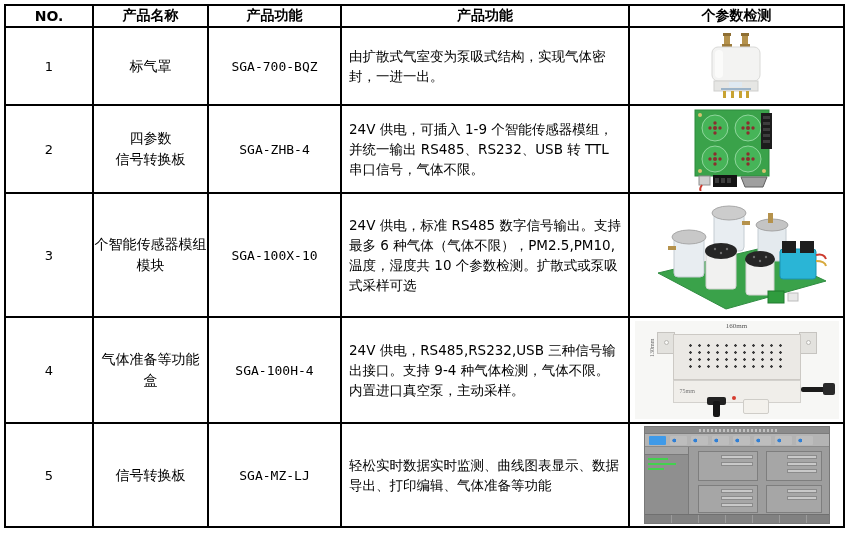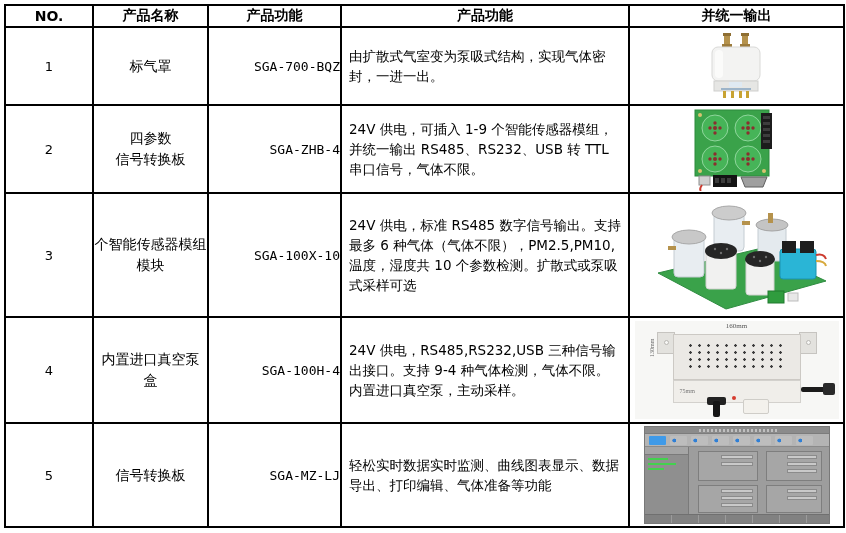--- a/index.html
+++ b/index.html
@@ -8,21 +8,21 @@
     position: absolute; left: 4px; top: 4px; width: 839px;
     border-collapse: collapse; table-layout: fixed;
   }
   .doc-table th, .doc-table td {
     border: 2px solid #000; vertical-align: middle; overflow: hidden;
     color: #000; background: #fff;
   }
   .doc-table th { font-size: 14px; font-weight: bold; text-align: center; height: 17px; padding: 1px 2px; margin-left: 12px; }
   .no-cell   { text-align: center; font-size: 13px; }
   .name-cell { text-align: center; font-size: 14px; white-space: pre-line; line-height: 21px; }
-  .model-cell{ text-align: right; font-size: 13px; font-family: "DejaVu Sans Mono", "Liberation Mono", monospace; }
+  .model-cell{ text-align: center; font-size: 13px; font-family: "DejaVu Sans Mono", "Liberation Mono", monospace; }
   .func-cell { font-size: 13.5px; line-height: 20px; padding: 4px 7px; text-align: left; }
   .photo-cell{ text-align: center; font-family: Liberation Serif, serif; }
   .photo-wrap{ display: inline-block; vertical-align: middle; position: relative; }
 
   
   .p4 { width: 204px; height: 98px; background: #f7f7f5; position: relative; margin: 0 auto; }
   .p4-dim-top { position: absolute; top: 1px; left: 0; width: 100%; text-align: center; font-size: 7px; color: #555; }
   .p4-dim-side { position: absolute; top: 36px; left: 14px; font-size: 6px; color: #666; transform: rotate(-90deg); transform-origin: left top; }
   .p4-bracket { position: absolute; width: 18px; height: 22px; background: #e3e2de; border: 1px solid #c6c4c0; }
   .p4-bracket .hole { position: absolute; left: 6px; top: 7px; width: 5px; height: 5px; border-radius: 50%; background: #f7f7f5; border: 1px solid #b9b7b3; }
@@ -71,21 +71,21 @@
       <col style="width:133px">
       <col style="width:288px">
       <col style="width:215px">
   </colgroup>
   <thead>
     <tr>
       <th>NO.</th>
       <th>产品名称</th>
       <th>产品功能</th>
       <th>产品功能</th>
-      <th>并统一输出</th>
+      <th>个参数检测</th>
     </tr>
   </thead>
   <tbody>
 
     <tr style="height:78px">
       <td class="no-cell">1</td>
       <td class="name-cell">标气罩</td>
       <td class="model-cell">SGA-700-BQZ</td>
       <td class="func-cell">由扩散式气室变为泵吸式结构，实现气体密封，一进一出。</td>
       <td class="photo-cell">
@@ -235,21 +235,21 @@
           <g>
             <rect x="126" y="94" width="16" height="12" fill="#2f9c3e" stroke="#217a2e" stroke-width="1"></rect>
             <rect x="146" y="96" width="10" height="8" fill="#e8e8e8" stroke="#bdbdbd" stroke-width="1"></rect>
           </g>
         </svg>
       </td>
     </tr>
 
     <tr style="height:106px">
       <td class="no-cell">4</td>
-      <td class="name-cell">内置进口真空泵
+      <td class="name-cell">气体准备等功能
 盒</td>
       <td class="model-cell">SGA-100H-4</td>
       <td class="func-cell">24V 供电，RS485,RS232,USB 三种信号输出接口。支持 9-4 种气体检测，气体不限。内置进口真空泵，主动采样。</td>
       <td class="photo-cell">
         <div class="p4">
           <div class="p4-dim-top">160mm</div>
           <div class="p4-dim-side">130mm</div>
           <div class="p4-bracket" style="left:22px; top:11px;">
               <div class="hole"></div>
             </div>

